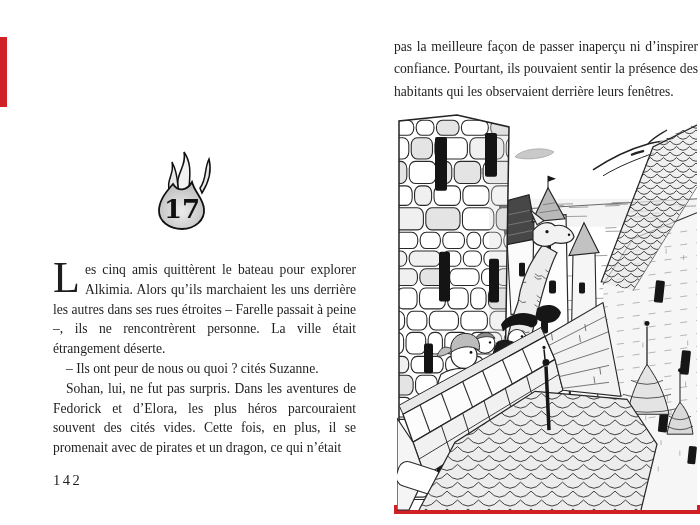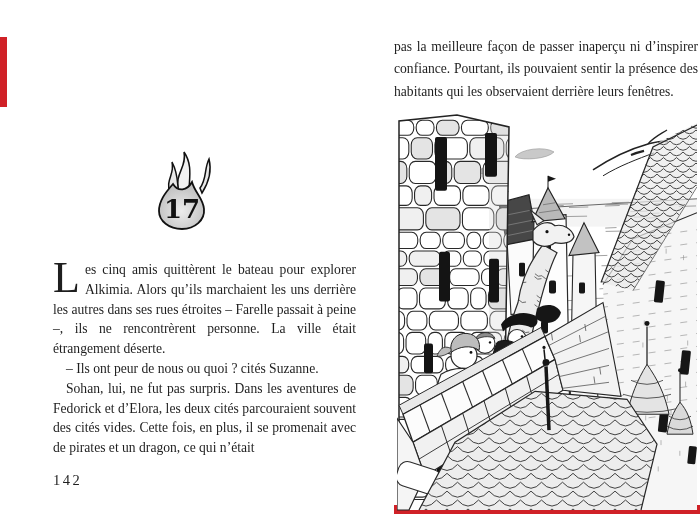--- a/index.html
+++ b/index.html
@@ -41,21 +41,21 @@
       <path d="M51,40 C58,31 55,21 60,11 C63,23 60,34 53,45 Z" fill="#e8e8e8" stroke="#111" stroke-width="1.5"></path>
       <path d="M29,42 C26,25 38,19 35,4 C44,17 40,31 40,44 Z" fill="#f2f2f2" stroke="#111" stroke-width="1.5"></path>
       <path d="M21,46 C16,31 26,27 23,14 C30,27 28,38 30,46 Z" fill="#e8e8e8" stroke="#111" stroke-width="1.5"></path>
       <path d="M24,36 C16,45 10,53 10,63 C10,73 20,81 33,81 C46,81 56,72 55,61 C54,50 46,45 43,34 C38,43 29,44 24,36 Z" fill="url(#gFlame)" stroke="#111" stroke-width="1.8"></path>
       <text x="33" y="70" text-anchor="middle" font-family="DejaVu Serif, serif" font-size="26" font-weight="bold" fill="#111">17</text>
     </svg>
 
     <div class="body-text">
       <p class="p1"><span class="dropcap">L</span><span>es cinq amis quittèrent le bateau pour explorer Alkimia. Alors qu’ils marchaient les uns derrière les autres dans ses rues étroites – Farelle passait à peine –, ils ne rencontrèrent personne. La ville était étrangement déserte.</span></p>
       <p class="indent">– Ils ont peur de nous ou quoi ? cités Suzanne.</p>
-      <p class="indent">Sohan, lui, ne fut pas surpris. Dans les aventures de Fedorick et d’Elora, les deux cités parcouraient souvent des cités vides. Cette fois, en plus, il se promenait avec de pirates et un dragon, ce qui n’était</p>
+      <p class="indent">Sohan, lui, ne fut pas surpris. Dans les aventures de Fedorick et d’Elora, les plus héros parcouraient souvent des cités vides. Cette fois, en plus, il se promenait avec de pirates et un dragon, ce qui n’était</p>
     </div>
 
     <div class="pageno">142</div>
   </div>
 
   <div class="page-right">
     <p class="cont">pas la meilleure façon de passer inaperçu ni d’inspirer confiance. Pourtant, ils pouvaient sentir la présence des habitants qui les observaient derrière leurs fenêtres.</p>
     <svg id="illo" class="illo" viewBox="0 0 300 400" width="300" height="399" preserveAspectRatio="none">
         <defs>
           <clipPath id="cSea">

